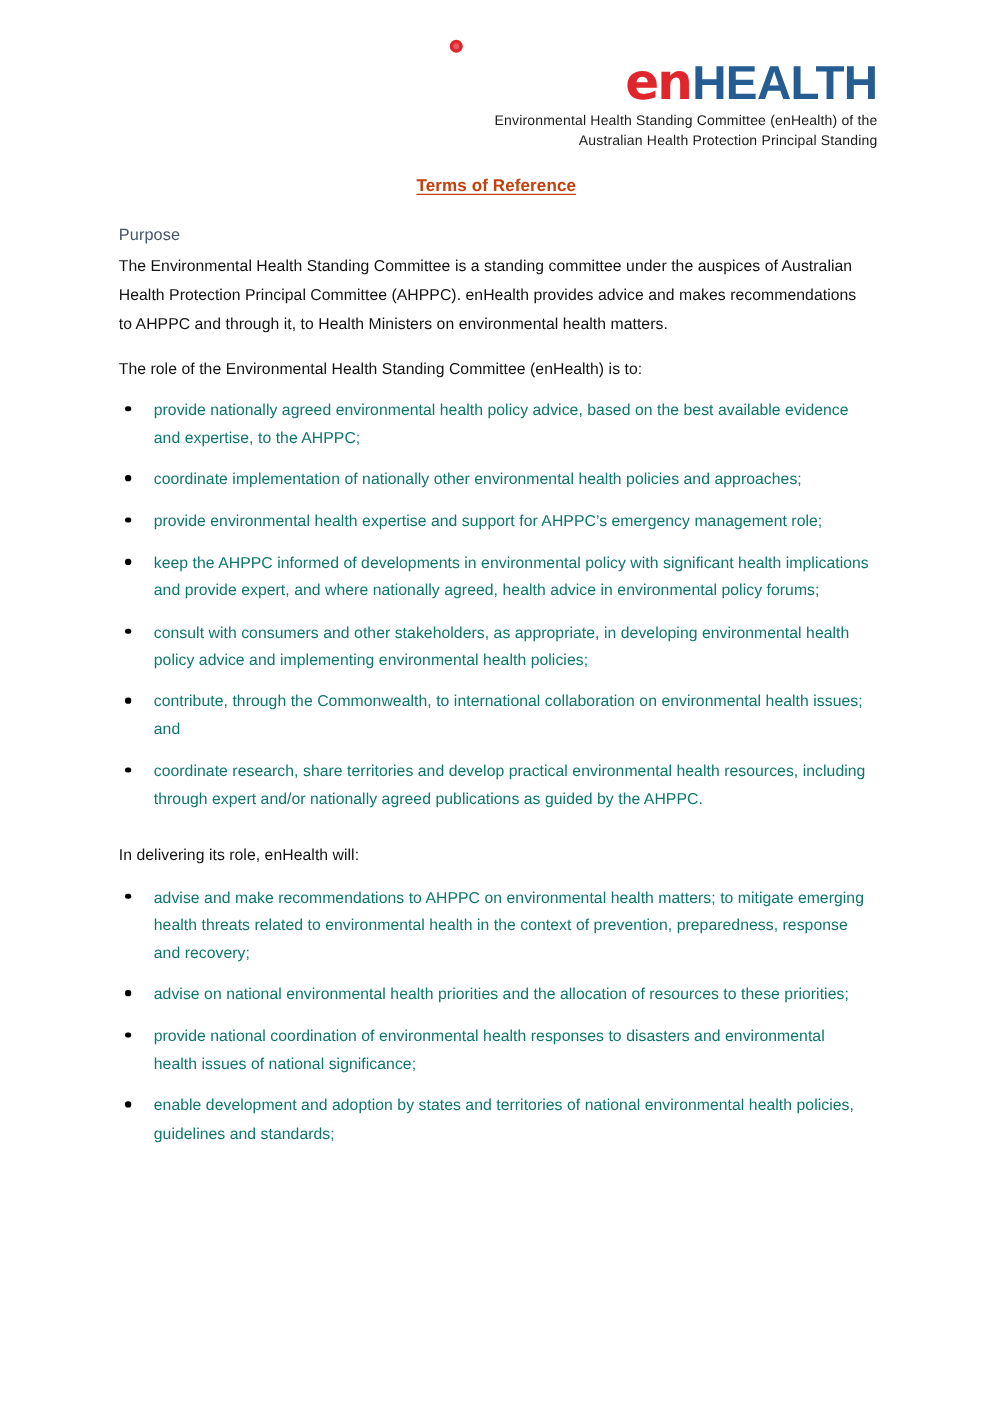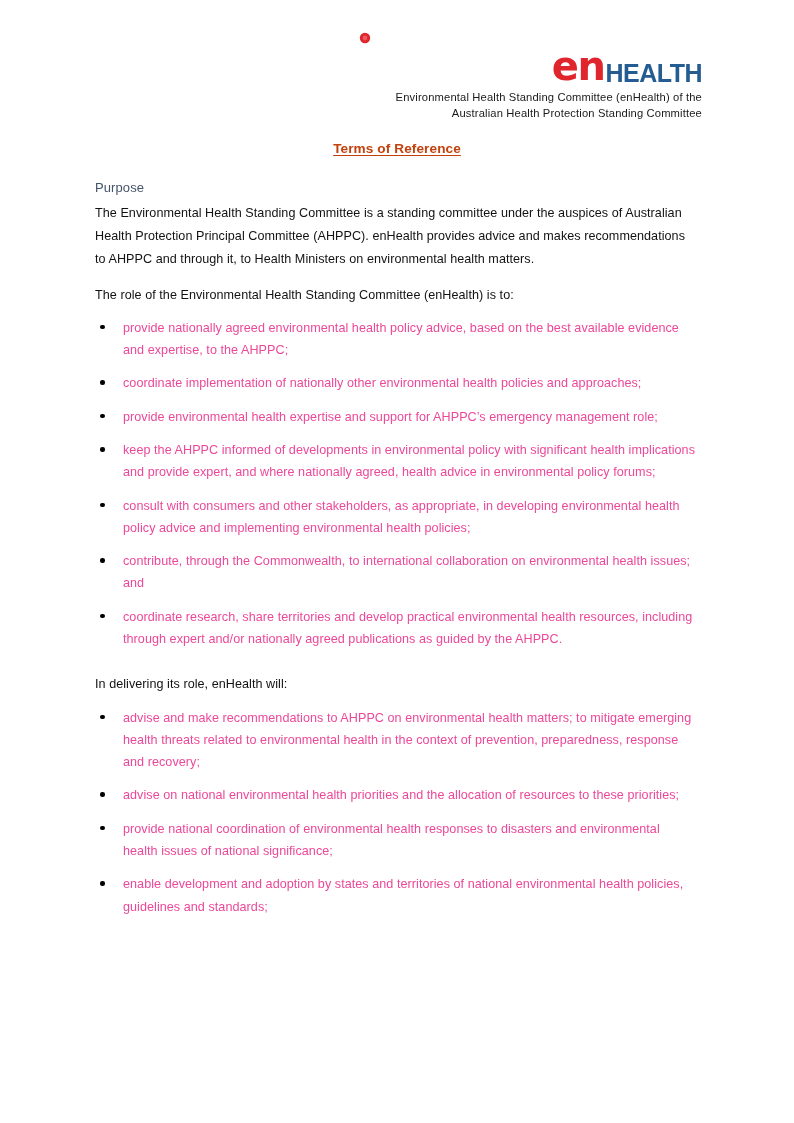--- a/index.html
+++ b/index.html
@@ -47,21 +47,21 @@
     position: absolute;
     left: 25px;
     top: -9px;
     width: 20px;
     height: 12px;
     pointer-events: none;
   }
   .logo-health {
     font-family: "Liberation Sans", sans-serif;
     font-weight: bold;
-    font-size: 25px;
+    font-size: 38px;
     letter-spacing: -0.5px;
     color: #255C91;
     display: inline-block;
     margin-left: 1px;
   }
   .header-lines {
     margin-top: 4px;
     text-align: right;
     font-size: 11.2px;
     line-height: 15.5px;
@@ -113,21 +113,21 @@
     list-style: none;
     margin: 0 0 9px 0;
     padding: 0;
   }
   ul.bullets li {
     position: relative;
     padding-left: 28px;
     margin-bottom: 11px;
     font-size: 12.6px;
     line-height: 22.3px;
-    color: #ec4899;
+    color: #0f766e;
     letter-spacing: 0.05px;
   }
   ul.bullets li:last-child { margin-bottom: 0; }
   ul.bullets li .bullet-dot {
     position: absolute;
     left: 5px;
     top: 8px;
     width: 4.5px;
     height: 4.5px;
     border-radius: 50%;
@@ -146,21 +146,21 @@
       <span class="logo-person">
         <svg width="20" height="12" viewBox="0 0 20 12" xmlns="http://www.w3.org/2000/svg" aria-hidden="true">
           <circle cx="10" cy="6" r="5.2" fill="#E0262C"></circle>
           <circle cx="10" cy="6" r="2.4" fill="#ffffff" opacity="0.25"></circle>
         </svg>
       </span>
       <span class="logo-health">HEALTH</span>
     </div>
     <div class="header-lines">
       <div>Environmental Health Standing Committee (enHealth) of the</div>
-      <div>Australian Health Protection Standing Committee</div>
+      <div>Australian Health Protection Principal Standing</div>
     </div>
   </div>
 
   <div class="doc-title">Terms of Reference</div>
 
   <div class="content">
 
     <div class="section-heading">Purpose</div>
 
     <p class="para">The Environmental Health Standing Committee is a standing committee under the auspices of Australian Health Protection Principal Committee (AHPPC).  enHealth provides advice and makes recommendations to AHPPC and through it, to Health Ministers on environmental health matters.</p>

